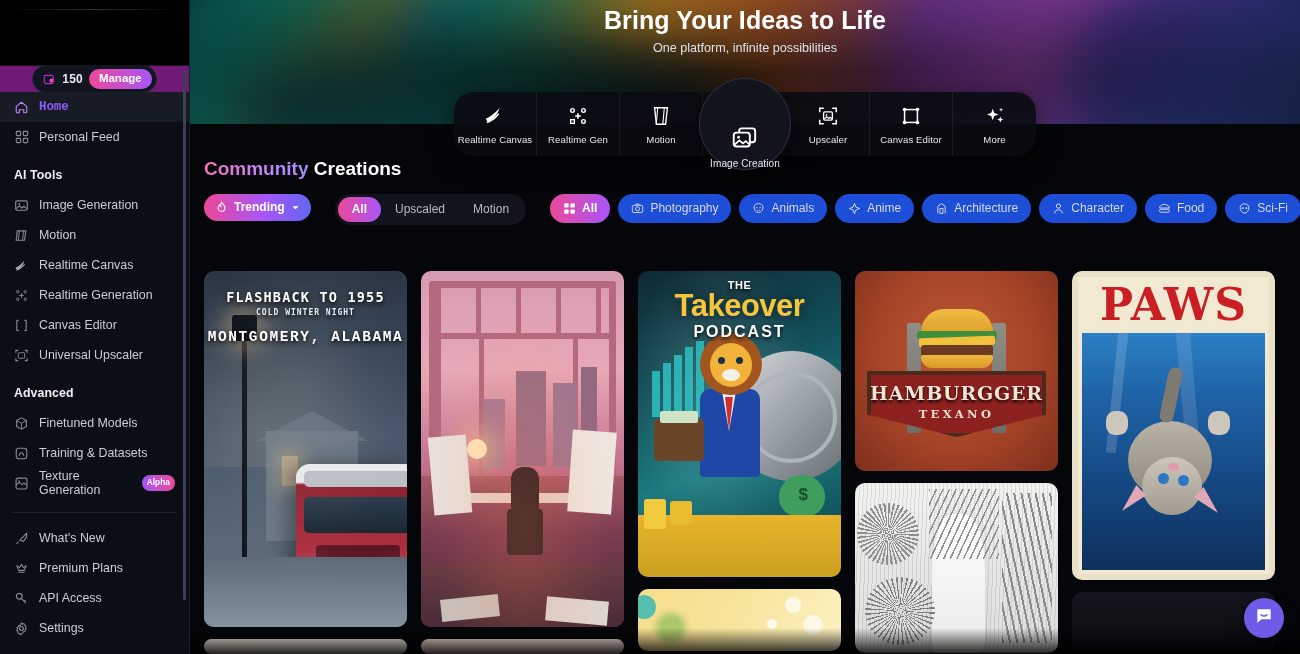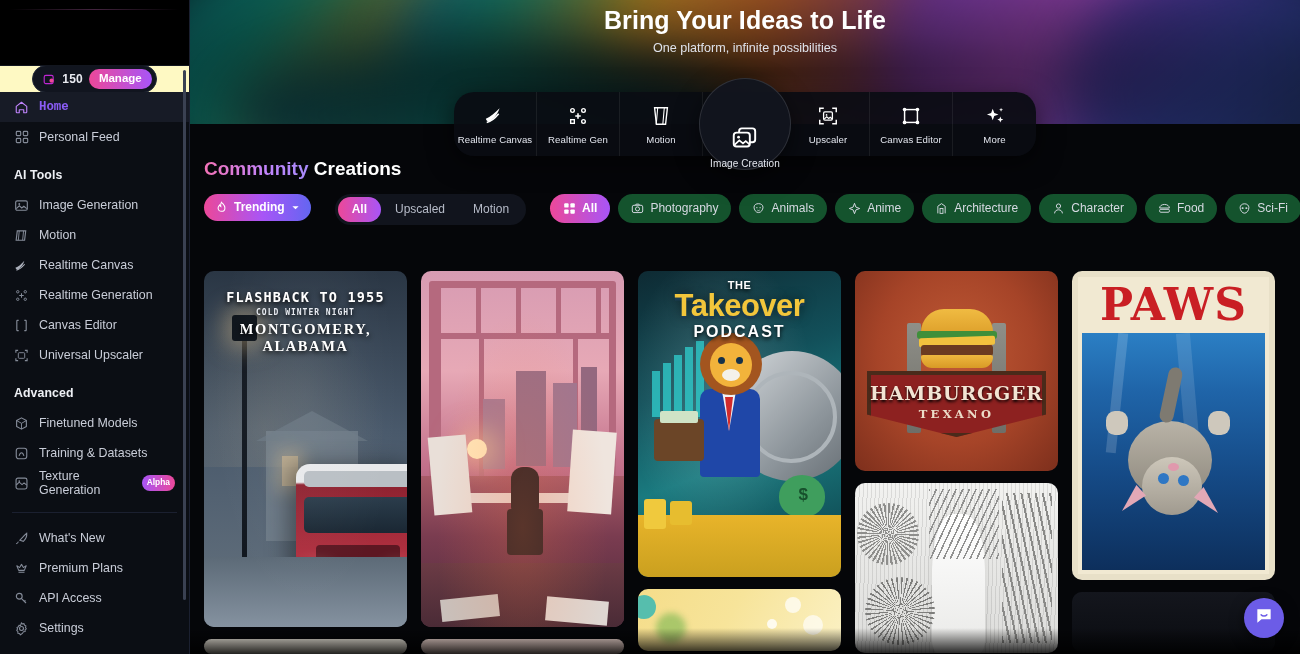--- a/index.html
+++ b/index.html
@@ -25,21 +25,21 @@
     background: #000;
     border-bottom: 1px solid #12161f;
     position: relative;
   }
   .sb-topline {
     position:absolute; top:9px; left:10px; right:10px; height:1px;
     background: linear-gradient(90deg, rgba(80,40,90,0), rgba(150,80,140,.45), rgba(80,40,90,0));
   }
   .credits-row {
     height: 26px; display: flex; align-items: center; justify-content: center;
-    background:#fef9c3;
+    background:#701a75;
   }
   .credits-pill {
     display: flex; align-items: center; gap: 6px;
     background: #11151f; border: 1px solid #222838;
     border-radius: 999px; padding: 3px 4px 3px 10px;
   }
   .coin-icon { width: 13px; height: 13px; display:block; }
   .credits-num { font-size: 12px; color: #e8eaf0; font-weight: 700; letter-spacing:.2px;}
   .manage-btn {
     font-size: 11.5px; font-weight: 700; color: #fff;
@@ -137,21 +137,21 @@
   .vdiv { width:1px; height: 22px; background:#2a3040; margin: 0 12px; }
   .seg {
     display:flex; align-items:center; background: #11141d; border-radius: 999px; padding: 3px;
   }
   .seg-item { padding: 5px 14px 6px; border-radius:999px; font-size: 12px; color:#b6bbc8; cursor:pointer;}
   .seg-item.active {
     background: linear-gradient(90deg,#ec4899,#a855f7);
     color:#fff; font-weight:700;
   }
   .cat {
-    display:flex; align-items:center; gap:6px; background:#14532d;
+    display:flex; align-items:center; gap:6px; background:#1d4ed8;
     border-radius:999px; padding: 7px 13px 8px; font-size: 12px; color:#d6d9e2; cursor:pointer;
     margin-right: 8px; white-space:nowrap;
   }
   .cat.active { background: linear-gradient(90deg,#ec4899,#a855f7); color:#fff; font-weight:700; }
   .cat svg, .pill svg { display:block; }
 
   
   .gallery {
     position:absolute; left: 14px; right: 0; top: 271px; bottom: 0;
     display: flex; gap: 14px; overflow: hidden;
@@ -612,21 +612,21 @@
             <div style="position:absolute;left:112px;top:274px;width:84px;height:22px;background:#5d1722;border-radius:4px;"></div>
             <div style="position:absolute;left:104px;top:300px;width:20px;height:20px;border-radius:50%;background:#e9e6df;box-shadow:0 0 18px 6px rgba(255,245,220,.4);"></div>
             <div style="position:absolute;left:184px;top:300px;width:20px;height:20px;border-radius:50%;background:#e9e6df;box-shadow:0 0 18px 6px rgba(255,245,220,.4);"></div>
 
             <div style="position:absolute;left:0;right:0;bottom:0;height:70px;background:linear-gradient(180deg,#5c6a77,#8592a0);"></div>
             <div style="position:absolute;inset:0;background:radial-gradient(ellipse at 50% 35%, rgba(255,255,255,.06), transparent 65%);"></div>
           </div>
           <div class="cap" style="top:18px;">
             <div style="font-size:13.5px;font-weight:700;color:#fff;letter-spacing:1.2px;font-family:'DejaVu Sans Mono',monospace;text-shadow:0 2px 5px #000;">FLASHBACK TO 1955</div>
             <div style="font-size:8px;font-weight:700;color:#e7eaf0;letter-spacing:1px;margin-top:3px;font-family:'DejaVu Sans Mono',monospace;text-shadow:0 2px 5px #000;">COLD WINTER NIGHT</div>
-            <div style="font-size:14.5px;font-weight:700;color:#fff;letter-spacing:1.6px;margin-top:4px;font-family:Liberation Serif, serif;text-shadow:0 2px 5px #000;">MONTGOMERY, ALABAMA</div>
+            <div style="font-size:14.5px;font-weight:700;color:#fff;letter-spacing:1.6px;margin-top:12px;font-family:Liberation Mono, monospace;text-shadow:0 2px 5px #000;">MONTGOMERY, ALABAMA</div>
           </div>
         </div>
         <div class="card" style="height:16px;">
           <div class="art" style="background:linear-gradient(180deg,#f3efe4,#ece6d8);"></div>
         </div>
       </div>
 
       <div class="col">
         <div class="card" style="height:368px;">
           <div class="art" style="background:linear-gradient(180deg,#d79bb2 0%,#e7a9b6 28%,#c2708a 55%,#8d4b64 78%,#5b3145 100%);">

